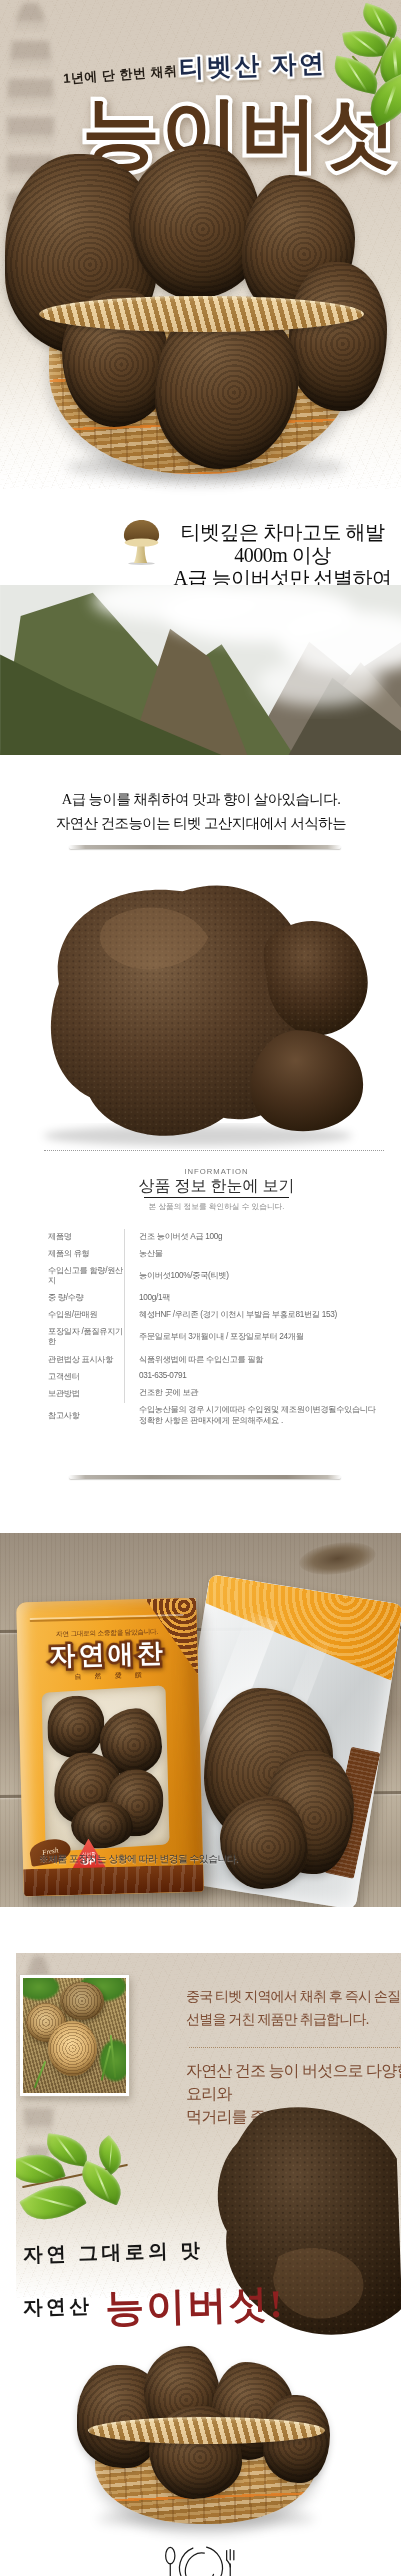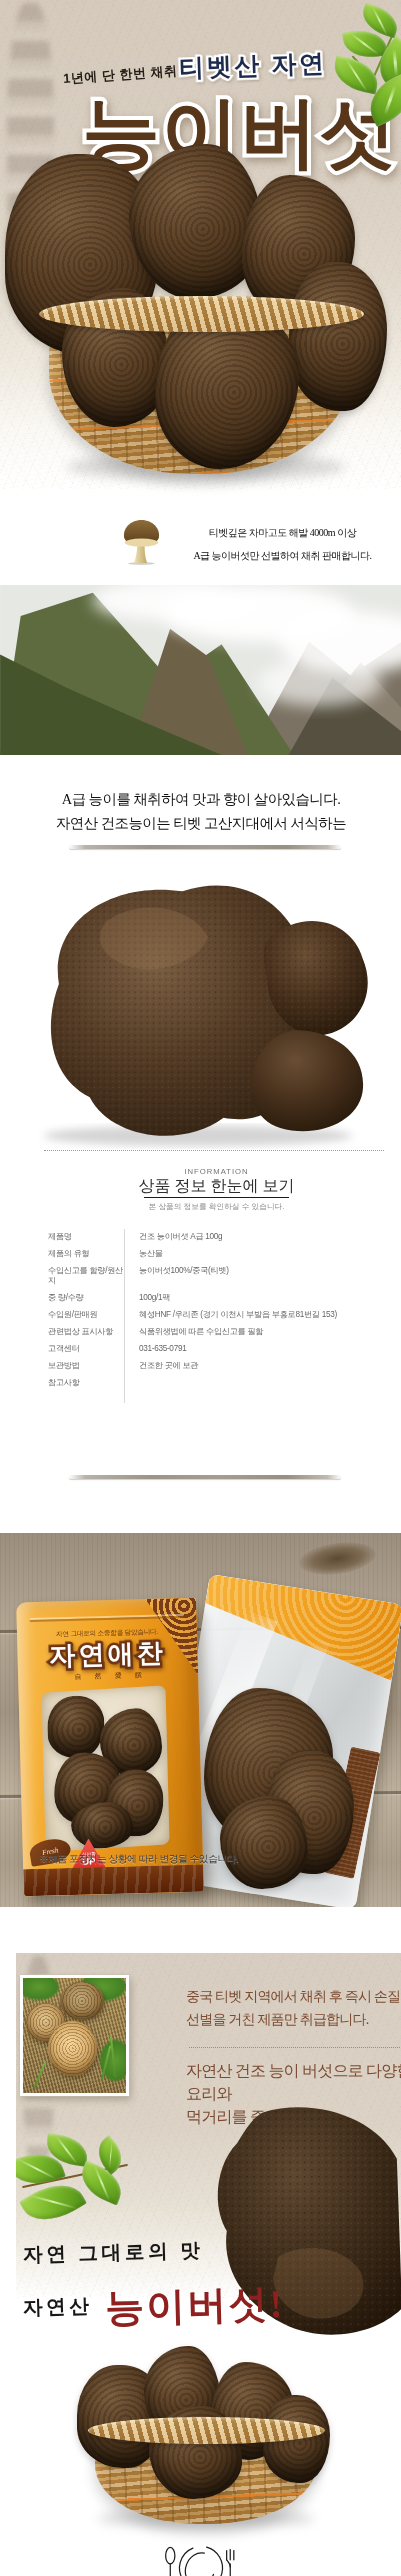--- a/index.html
+++ b/index.html
@@ -58,41 +58,41 @@
     box-shadow:inset 0 7.2px 11.3px rgba(255,240,210,.35), 0 8.2px 13.4px rgba(0,0,0,.18);}
   .basket-rim{position:absolute;border-radius:50%;
     background:
       repeating-linear-gradient(75deg,rgba(255,240,210,.55) 0 4.6px,rgba(130,85,30,.5) 4.6px 9.3px),
       linear-gradient(180deg,#e2bd77,#b98a42);
     box-shadow:0 3.1px 5.2px rgba(0,0,0,.22), inset 0 1.5px 3.1px rgba(255,255,240,.5);}
   .basket-shadow{position:absolute;border-radius:50%;background:rgba(0,0,0,.14);filter:blur(5.2px);}
 
   
   .intro-text{position:absolute;left:164px;top:521px;width:237px;text-align:center;
-    font-family:"Liberation Serif",serif;font-size:10px;color:#0e0e0e;line-height:23px;letter-spacing:-0.5px;}
+    font-family:"Liberation Serif",serif;font-size:20px;color:#0e0e0e;line-height:23px;letter-spacing:-0.5px;}
 
   
   .brush{position:absolute;height:4.1px;border-radius:2.6px;
     background:linear-gradient(90deg,transparent 0%,#b7b2aa 6%,#9a948a 30%,#a39d93 55%,#978f84 80%,#c0bbb2 95%,transparent 100%);
     box-shadow:0 1px 1px rgba(120,115,105,.35);}
   .dotted{position:absolute;border-top:1px dotted #9b9b9b;}
 
   
   .habitat{position:absolute;left:0;top:787px;width:402px;text-align:center;
     font-family:"Liberation Serif",serif;font-size:14.4px;color:#121212;line-height:24px;letter-spacing:-0.5px;}
 
   
   .info-eyebrow{position:absolute;left:31px;top:1167px;width:371px;text-align:center;
     font-size:7.7px;color:#757575;letter-spacing:1px;}
   .info-title{position:absolute;left:31px;top:1176px;width:371px;text-align:center;
     font-family:"Liberation Serif",serif;font-size:16px;color:#2e2e2e;letter-spacing:0px;}
   .info-underline{position:absolute;left:144px;top:1197px;width:145px;height:1px;background:#1b1b1b;}
   .info-sub{position:absolute;left:31px;top:1202px;width:371px;text-align:center;font-size:7.7px;color:#8a8a8a;}
   .info-table{position:absolute;left:48px;top:1232px;width:330px;font-size:8.2px;color:#666;}
-  .info-row{display:flex;align-items:flex-start;margin-bottom:6.2px;}
+  .info-row{display:flex;align-items:center;margin-bottom:6.2px;}
   .info-row .lbl{width:76px;flex:0 0 76px;line-height:10.3px;letter-spacing:-0.3px;}
   .info-row .val{padding-left:15px;line-height:10.8px;letter-spacing:-0.3px;}
   .info-vline{position:absolute;left:124px;top:1229px;width:0.5px;height:174px;background:#d8d8d8;}
 
   .statement{position:absolute;left:0;top:1442px;width:402px;text-align:center;
     font-family:"Liberation Serif",serif;font-weight:bold;font-size:14px;color:#050505;letter-spacing:-0.8px;}
 
   
   .sec-wood{position:absolute;left:0;top:1533px;width:402px;height:374px;overflow:hidden;
     background:
@@ -314,34 +314,42 @@
       <span class="val">능이버섯100%/중국(티벳)</span>
     </div>
     <div class="info-row">
       <span class="lbl">중 량/수량</span>
       <span class="val">100g/1팩</span>
     </div>
     <div class="info-row">
       <span class="lbl">수입원/판매원</span>
       <span class="val">혜성HNF /우리존 (경기 이천시 부발읍 부흥로81번길 153)</span>
     </div>
+    <div class="info-row" style="margin-bottom:7.2px;">
+      <span class="lbl">포장일자 /품질유지기한</span>
+      <span class="val">주문일로부터 3개월이내  / 포장일로부터 24개월</span>
+    </div>
     <div class="info-row">
       <span class="lbl">관련법상 표시사항</span>
       <span class="val">식품위생법에 따른 수입신고를 필함</span>
     </div>
     <div class="info-row">
       <span class="lbl">고객센터</span>
       <span class="val">031-635-0791</span>
     </div>
     <div class="info-row">
       <span class="lbl">보관방법</span>
       <span class="val">건조한 곳에 보관</span>
     </div>
     <div class="info-row">
       <span class="lbl">참고사항</span>
+      <span class="val">
+        <div>수입농산물의 경우 시기에따라 수입원및 제조원이변경될수있습니다</div>
+        <div>정확한 사항은 판매자에게 문의해주세요 .</div>
+      </span>
     </div>
   </div>
 
   <div class="brush" style="left:69px;top:1475px;width:272px;"></div>
 
   <div class="sec-wood">
     <div class="knot" style="left:299px;top:10.3px;width:77px;height:31px;transform:rotate(-8deg);"></div>
     <div class="knot" style="left:52px;top:77px;width:57px;height:23px;transform:rotate(4deg);"></div>
     <div class="plank-seam" style="top:95px;"></div>
     <div class="plank-seam" style="top:260px;"></div>

